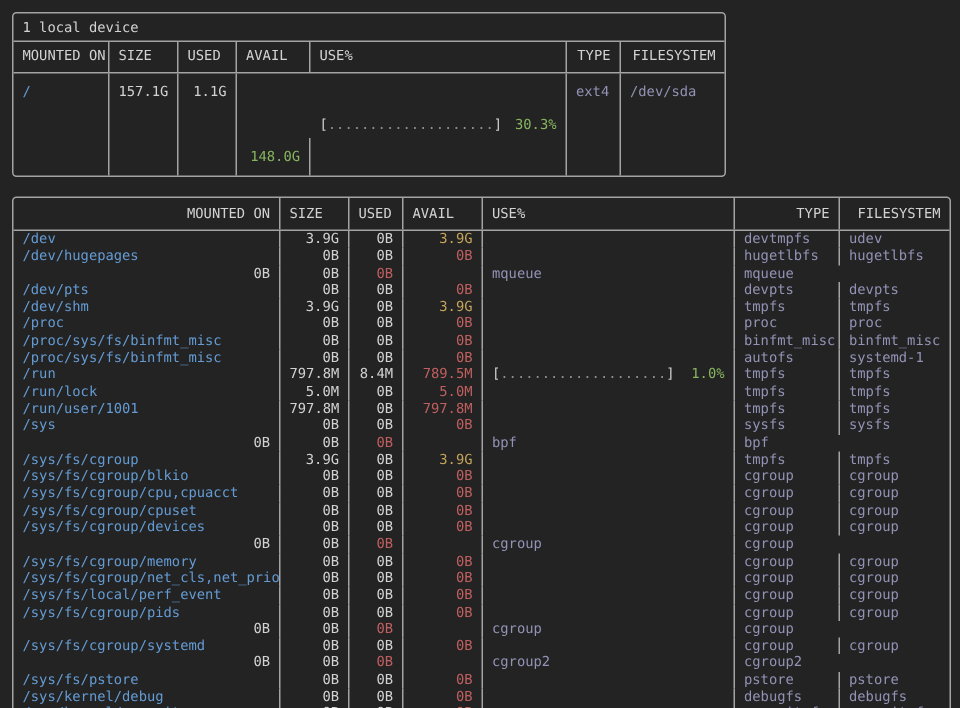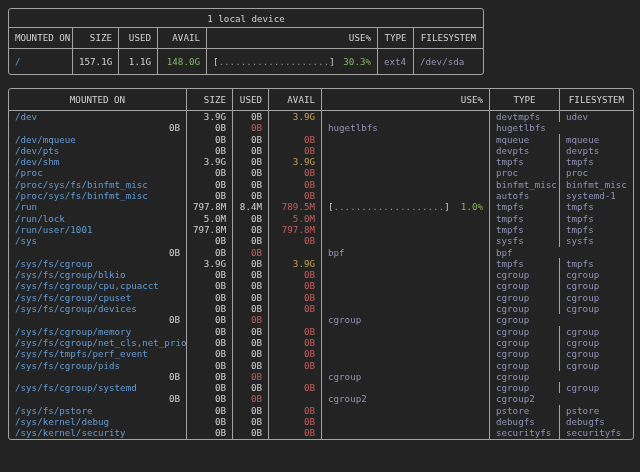--- a/index.html
+++ b/index.html
@@ -17,45 +17,44 @@
     border:1px solid var(--border,#a3a3a3);
     border-radius:3px;
     margin-bottom:13px;
     background:var(--bg,#232323);
   }
   .tbl-title{
     padding:4px 6px 3px 6px;
     border-bottom:1px solid var(--border,#a3a3a3);
     color:var(--text,#d2d2d2);
     white-space:pre;
-    text-align:center;
   }
   .hdr{display:grid;border-bottom:1px solid var(--border,#a3a3a3);}
   .row{display:grid;}
   .t1 .hdr,.t1 .row{grid-template-columns:64px 46px 39px 49px 171px 36px 1fr;}
   .t2 .hdr,.t2 .row{grid-template-columns:178px 46px 36px 53px 168px 70px 1fr;}
   .t1{width:474px;}
   .t2{width:624px;}
   .cell{
     padding:0 6px;
     border-right:1px solid var(--border,#a3a3a3);
     white-space:pre;
     overflow:hidden;
     line-height:11.3px;
   }
   .cell:last-child{border-right:none;}
   .t1 .hdr .cell{line-height:20px;}
   .t1 .row .cell{line-height:25px;}
   .t2 .hdr .cell{line-height:21px;}
   .hcell{color:var(--text,#d2d2d2);}
-  .al-l{text-align:center;}
-  .al-c{text-align:right;}
+  .al-l{text-align:right;}
+  .al-c{text-align:left;}
   .mount{color:var(--blue,#649bd3);}
   .num{text-align:right;color:var(--text,#d2d2d2);}
-  .green{color:var(--green,#86b45f);}
+  .green{color:var(--green,#86b45f);margin-top:43px;}
   .yellow{color:var(--yellow,#c4a35a);}
   .red{color:var(--red,#c05f5f);}
   .typ{color:var(--purple,#9292b5);}
   .use{display:flex;justify-content:space-between;align-items:center;}
   .bracket{color:var(--bracket,#cfcfcf);}
   .dots{color:var(--dots,#8f8f8f);}
   .pct{color:var(--green,#86b45f);}
 </style>
 </head>
 <body style="--bg: #232323; --border: #a3a3a3; --text: #d2d2d2; --blue: #649bd3; --green: #86b45f; --yellow: #c4a35a; --red: #c05f5f; --purple: #9292b5; --dots: #8f8f8f; --bracket: #cfcfcf;">
@@ -100,29 +99,29 @@
         <div class="row">
           <div class="cell mount">/dev</div>
           <div class="cell num">3.9G</div>
           <div class="cell num">0B</div>
           <div class="cell num yellow">3.9G</div>
           <div class="cell use"></div>
           <div class="cell typ">devtmpfs</div>
           <div class="cell typ">udev</div>
         </div>
         <div class="row">
+          <div class="cell mount">/dev/hugepages</div>
           <div class="cell num">0B</div>
           <div class="cell num">0B</div>
           <div class="cell num red">0B</div>
           <div class="cell use"></div>
           <div class="cell typ">hugetlbfs</div>
           <div class="cell typ">hugetlbfs</div>
         </div>
         <div class="row">
-          <div class="cell mount">/dev/mqueue</div>
           <div class="cell num">0B</div>
           <div class="cell num">0B</div>
           <div class="cell num red">0B</div>
           <div class="cell use"></div>
           <div class="cell typ">mqueue</div>
           <div class="cell typ">mqueue</div>
         </div>
         <div class="row">
           <div class="cell mount">/dev/pts</div>
           <div class="cell num">0B</div>
@@ -277,21 +276,21 @@
         <div class="row">
           <div class="cell mount">/sys/fs/cgroup/net_cls,net_prio</div>
           <div class="cell num">0B</div>
           <div class="cell num">0B</div>
           <div class="cell num red">0B</div>
           <div class="cell use"></div>
           <div class="cell typ">cgroup</div>
           <div class="cell typ">cgroup</div>
         </div>
         <div class="row">
-          <div class="cell mount">/sys/fs/tmpfs/perf_event</div>
+          <div class="cell mount">/sys/fs/local/perf_event</div>
           <div class="cell num">0B</div>
           <div class="cell num">0B</div>
           <div class="cell num red">0B</div>
           <div class="cell use"></div>
           <div class="cell typ">cgroup</div>
           <div class="cell typ">cgroup</div>
         </div>
         <div class="row">
           <div class="cell mount">/sys/fs/cgroup/pids</div>
           <div class="cell num">0B</div>

